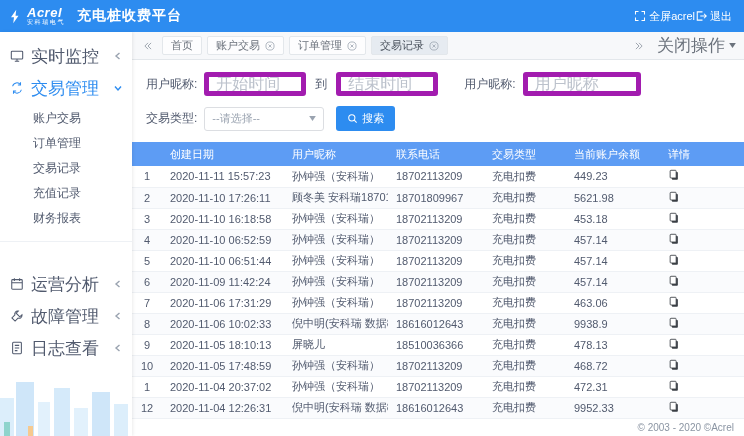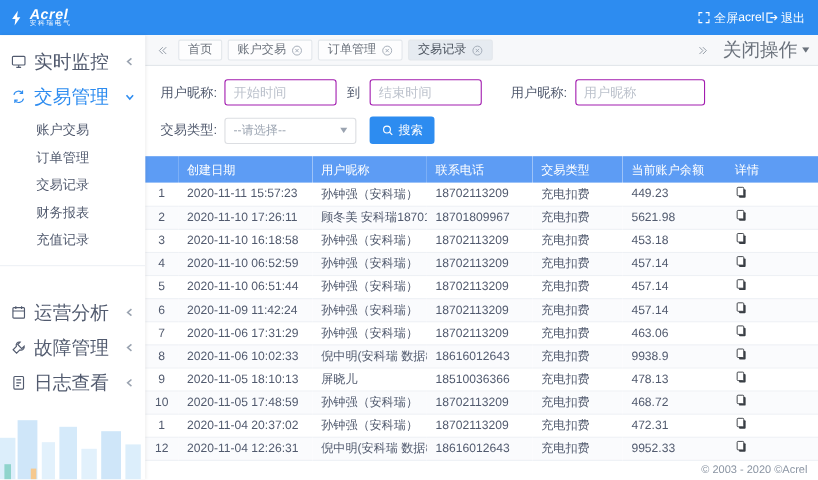--- a/index.html
+++ b/index.html
@@ -45,21 +45,21 @@
   .tab-close{display:flex;cursor:pointer;}
   .tab-close svg{width:10px;height:10px;stroke:#9aa3b0;fill:none;stroke-width:1.1;display:block;}
   .tabbar-right{margin-left:auto;display:flex;align-items:center;gap:10px;color:#6b727c;font-size:17px;}
   .close-ops{display:flex;align-items:center;gap:4px;cursor:pointer;}
   .caret svg{width:7px;height:5px;fill:#6b727c;display:block;}
 
   
   .filter-area{height:82px;flex:none;padding:12px 0 0 14px;}
   .filter-row{display:flex;align-items:center;margin-bottom:10px;font-size:12px;color:#515a6e;}
   .f-label{margin-right:7px;}
-  .f-input{height:24px;border:1px solid #a21caf;border-radius:3px;padding:0 7px;font-size:12px;color:#515a6e;width:102px;outline:none;font-family:Liberation Sans, sans-serif;background:#fff;}
+  .f-input{height:24px;border:5px solid #a21caf;border-radius:3px;padding:0 7px;font-size:16px;color:#515a6e;width:102px;outline:none;font-family:Liberation Sans, sans-serif;background:#fff;}
   .f-input::placeholder{color:#bcc2cc;}
   .to-label{margin:0 9px;}
   .nick-label{margin-left:26px;margin-right:7px;}
   .nick-input{width:118px;}
   .select-box{width:120px;height:24px;border:1px solid #dcdee2;border-radius:3px;display:flex;align-items:center;padding:0 7px;font-size:11px;color:#9aa3b0;cursor:pointer;background:#fff;}
   .select-box .caret{margin-left:auto;}
   .select-box .caret svg{fill:#9aa3b0;}
   .search-btn{margin-left:12px;height:25px;background:#2d8cf0;color:#fff;border:none;border-radius:3px;font-size:11px;display:flex;align-items:center;gap:4px;padding:0 11px;cursor:pointer;font-family:inherit;}
   .search-btn svg{width:11px;height:11px;stroke:#fff;fill:none;stroke-width:1.5;display:block;}
 
@@ -82,20 +82,21 @@
     <span class="logo-icon">
       <svg viewBox="0 0 20 20">
           <path d="M11 1L4 11h4l-1 8 7-10h-4z" fill="#fff"></path>
         </svg>
     </span>
     <div class="logo-text">
       <div class="logo-main">Acrel</div>
       <div class="logo-sub">安科瑞电气</div>
     </div>
   </div>
+  <div class="app-title">充电桩收费平台</div>
   <div class="topbar-right">
     <span class="tb-item">
       <span>
           <svg viewBox="0 0 16 16">
             <path d="M2 6V2h4M14 6V2h-4M2 10v4h4M14 10v4h-4"></path>
           </svg>
         </span>
       <span>全屏</span>
     </span>
     <span class="tb-user">acrel</span>
@@ -152,22 +153,22 @@
             <span class="chev">
               <svg viewBox="0 0 8 8">
                 <path d="M1 2.5L4 6l3-3.5"></path>
               </svg>
             </span>
           </div>
           <div class="submenu">
             <div class="sub-item">账户交易</div>
             <div class="sub-item">订单管理</div>
             <div class="sub-item">交易记录</div>
+            <div class="sub-item">充值记录</div>
             <div class="sub-item">财务报表</div>
-            <div class="sub-item">充值记录</div>
           </div>
         </div>
         <div class="menu-group">
           <div class="group-header">
             <span class="mi">
               <svg viewBox="0 0 16 16">
                 <rect x="2" y="3" width="12" height="11" rx="1"></rect>
                 <path d="M2 6.5h12M5 1.5v3M11 1.5v3"></path>
               </svg>
             </span>

